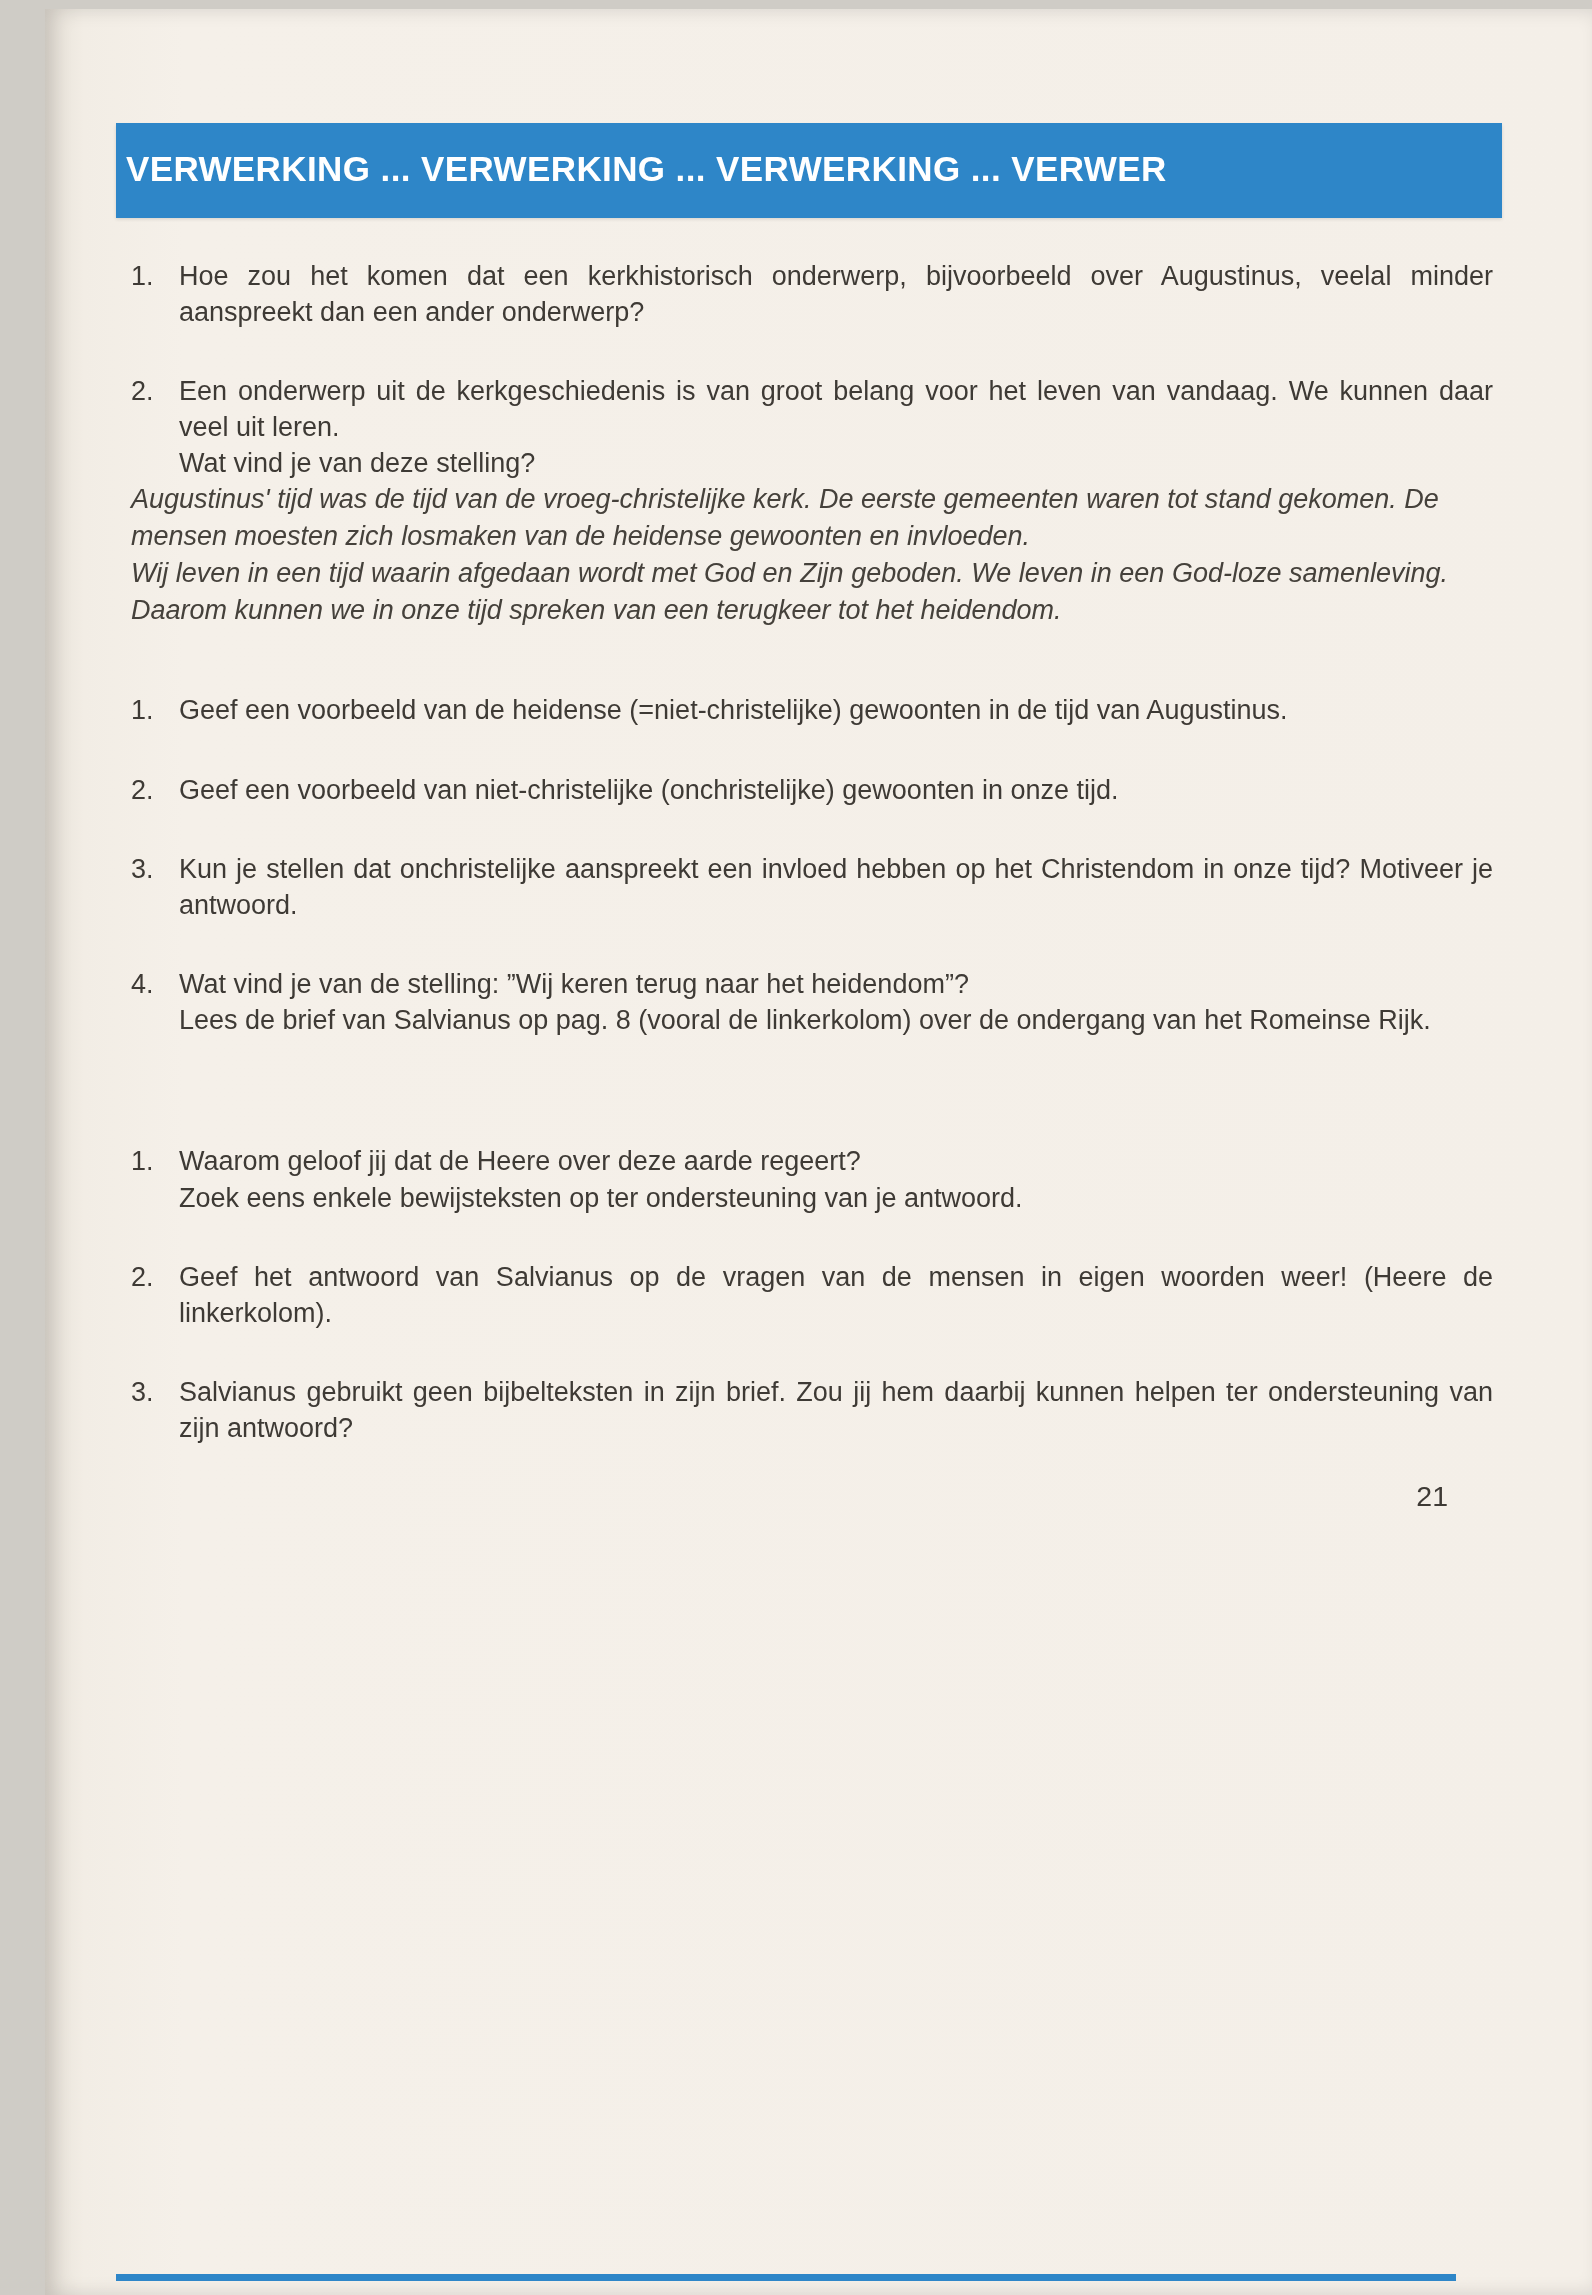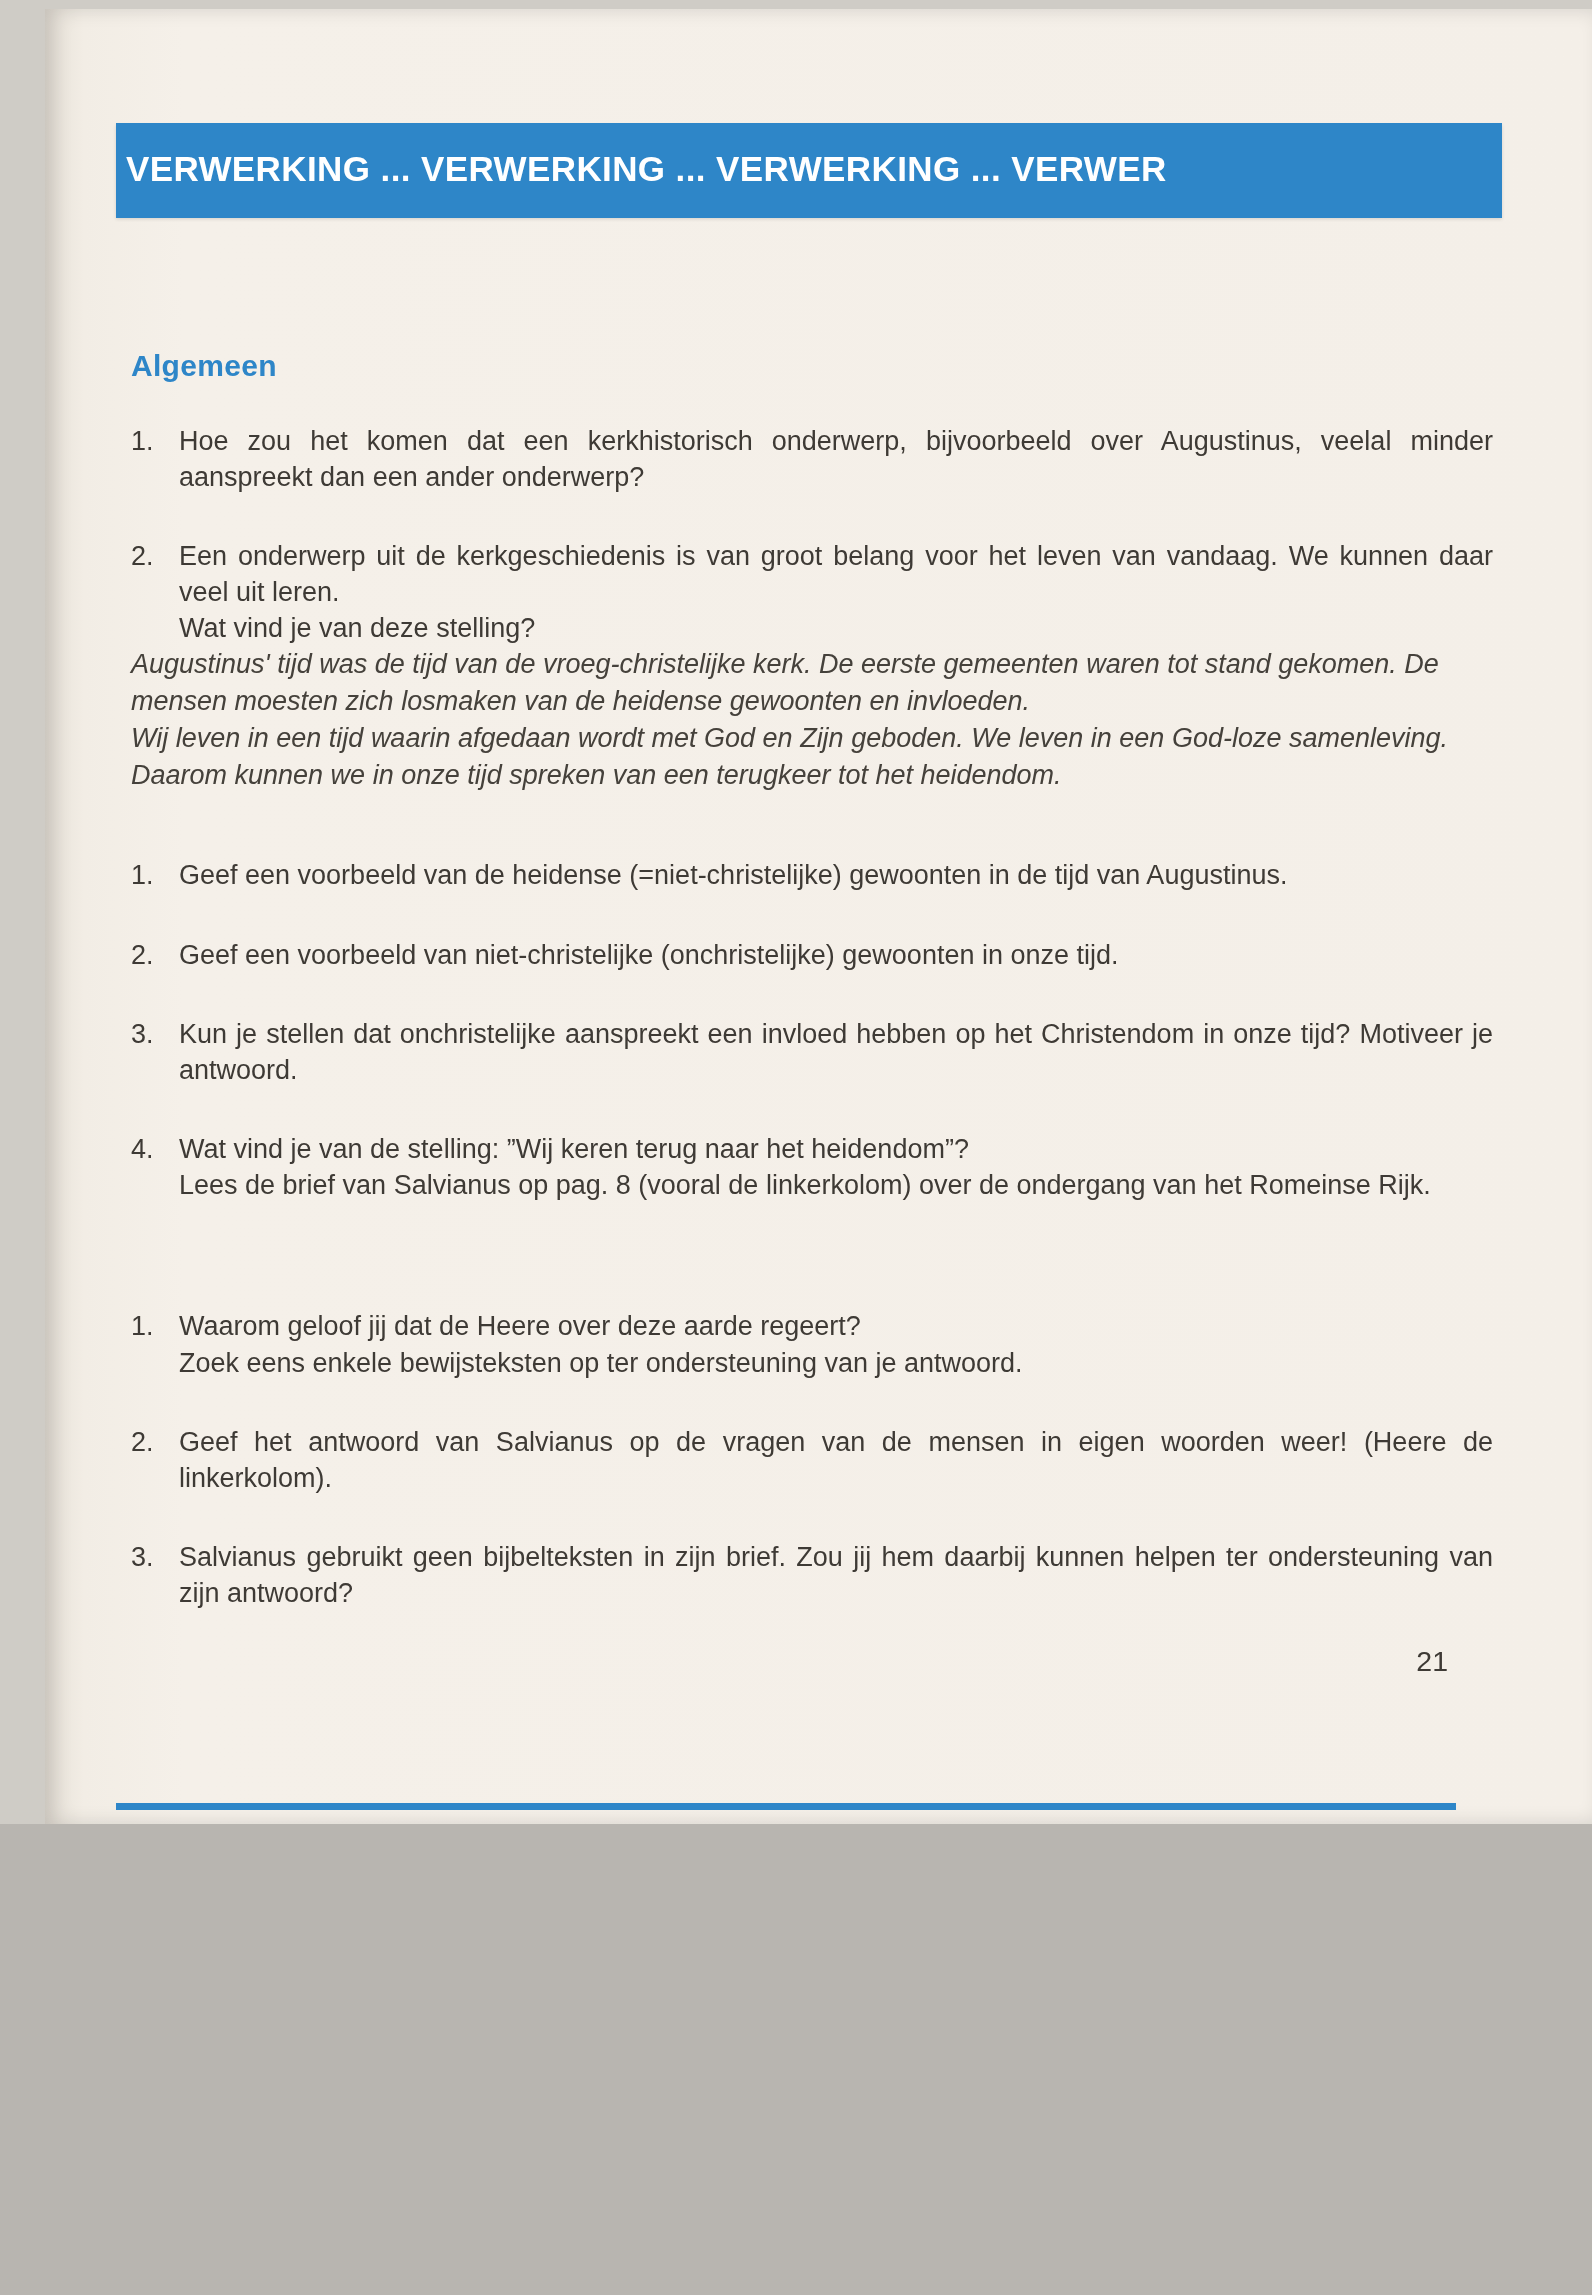--- a/index.html
+++ b/index.html
@@ -2,21 +2,21 @@
 <html style="font-size:14px"><head>
 <meta charset="utf-8">
 <style>
   * { margin: 0; padding: 0; box-sizing: border-box; }
   html, body { background: #b8b5b0; }
   body { font-family: "Liberation Sans", "DejaVu Sans", sans-serif; }
 
   .canvas {
     position: relative;
     width: 1592px;
-    height: 1824px;
+    height: 2295px;
     background: #cfccc6;
     overflow: hidden;
     margin: 0 auto;
   }
 
   .paper {
     position: absolute;
     top: 8.6px; left: 45px; right: 0; bottom: 0;
     background: linear-gradient(90deg, #e7e1d8 0px, #f2ede5 39px, #f5f0e9 138px, #f4efe8 100%);
     box-shadow: inset 8.6px 0 19px rgba(0,0,0,0.14);
@@ -92,21 +92,20 @@
 <body>
 
 <div class="canvas">
   <div class="paper">
     <div class="content">
 
       <div class="banner">
         <span class="banner-text">VERWERKING ... VERWERKING ... VERWERKING ... VERWER</span>
       </div>
 
-      <h2 class="heading h-algemeen">Algemeen</h2>
 
       <div class="qlist">
         <div class="qitem">
           <span class="qnum">1.</span>
           <span class="qtext">Hoe zou het komen dat een kerkhistorisch onderwerp, bijvoorbeeld over Augustinus, veelal minder aanspreekt dan een ander onderwerp?</span>
         </div>
         <div class="qitem">
           <span class="qnum">2.</span>
           <span class="qtext">Een onderwerp uit de kerkgeschiedenis is van groot belang voor het leven van vandaag. We kunnen daar veel uit leren.
 Wat vind je van deze stelling?</span>

